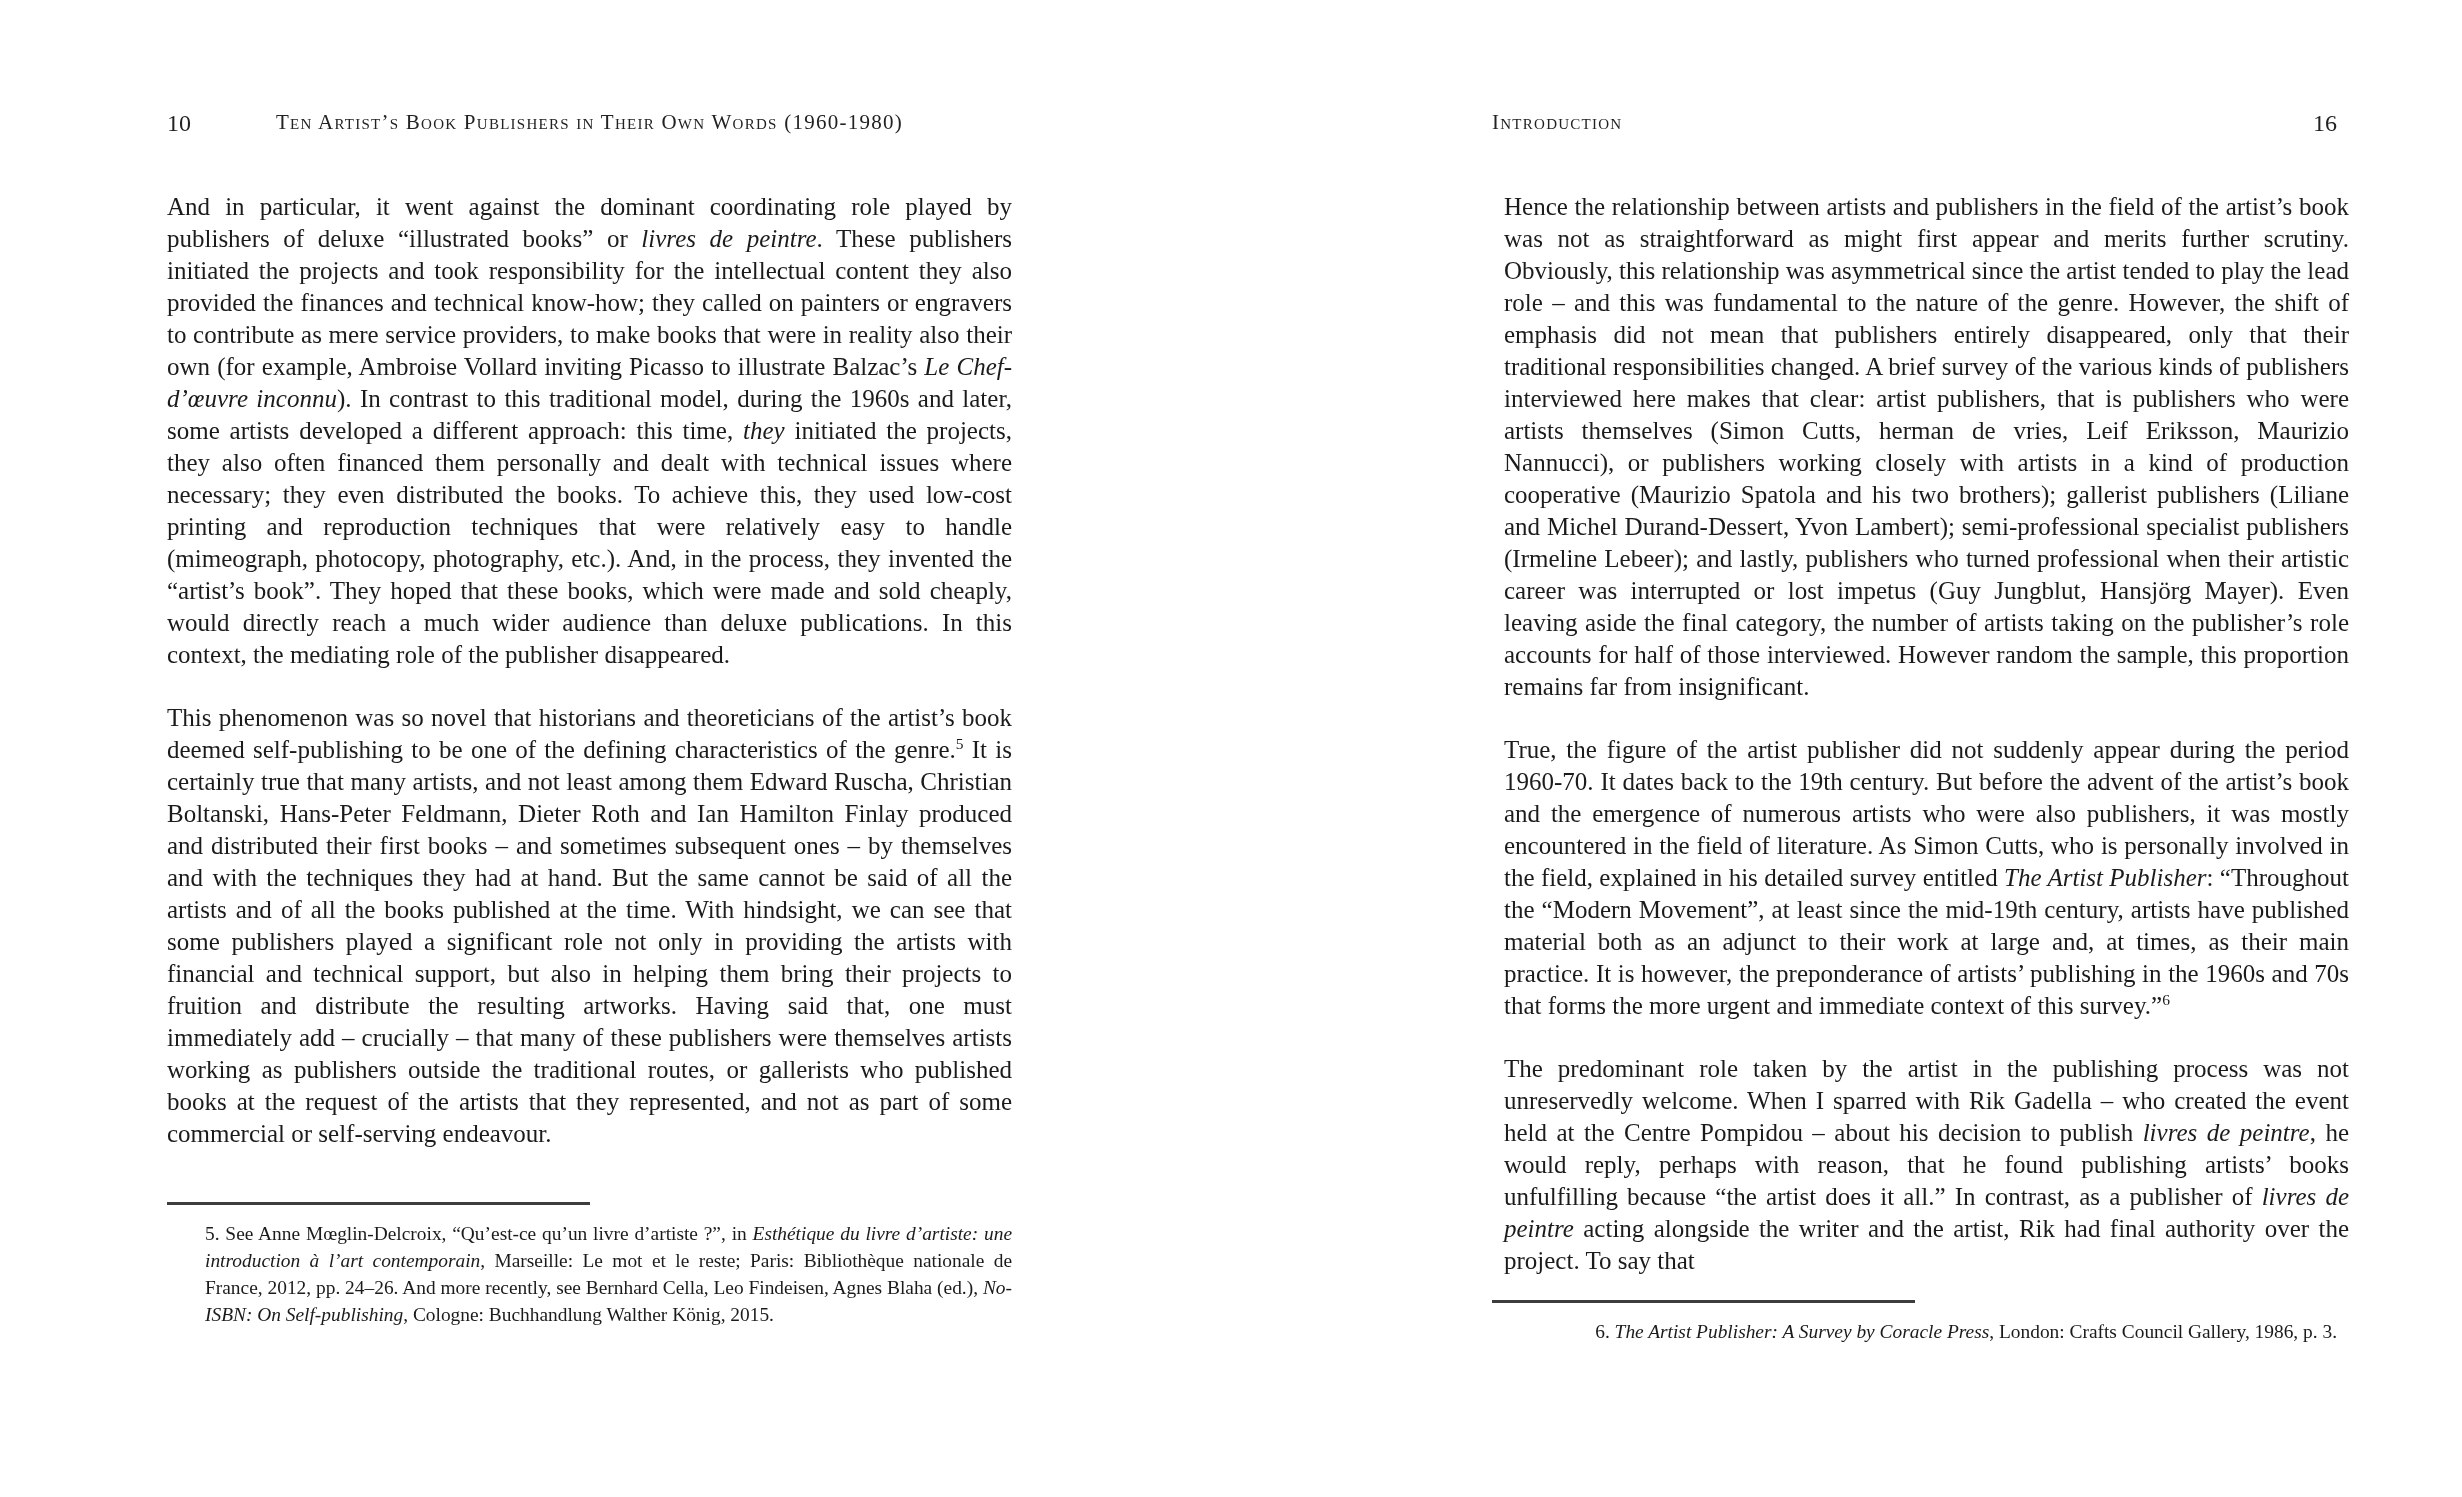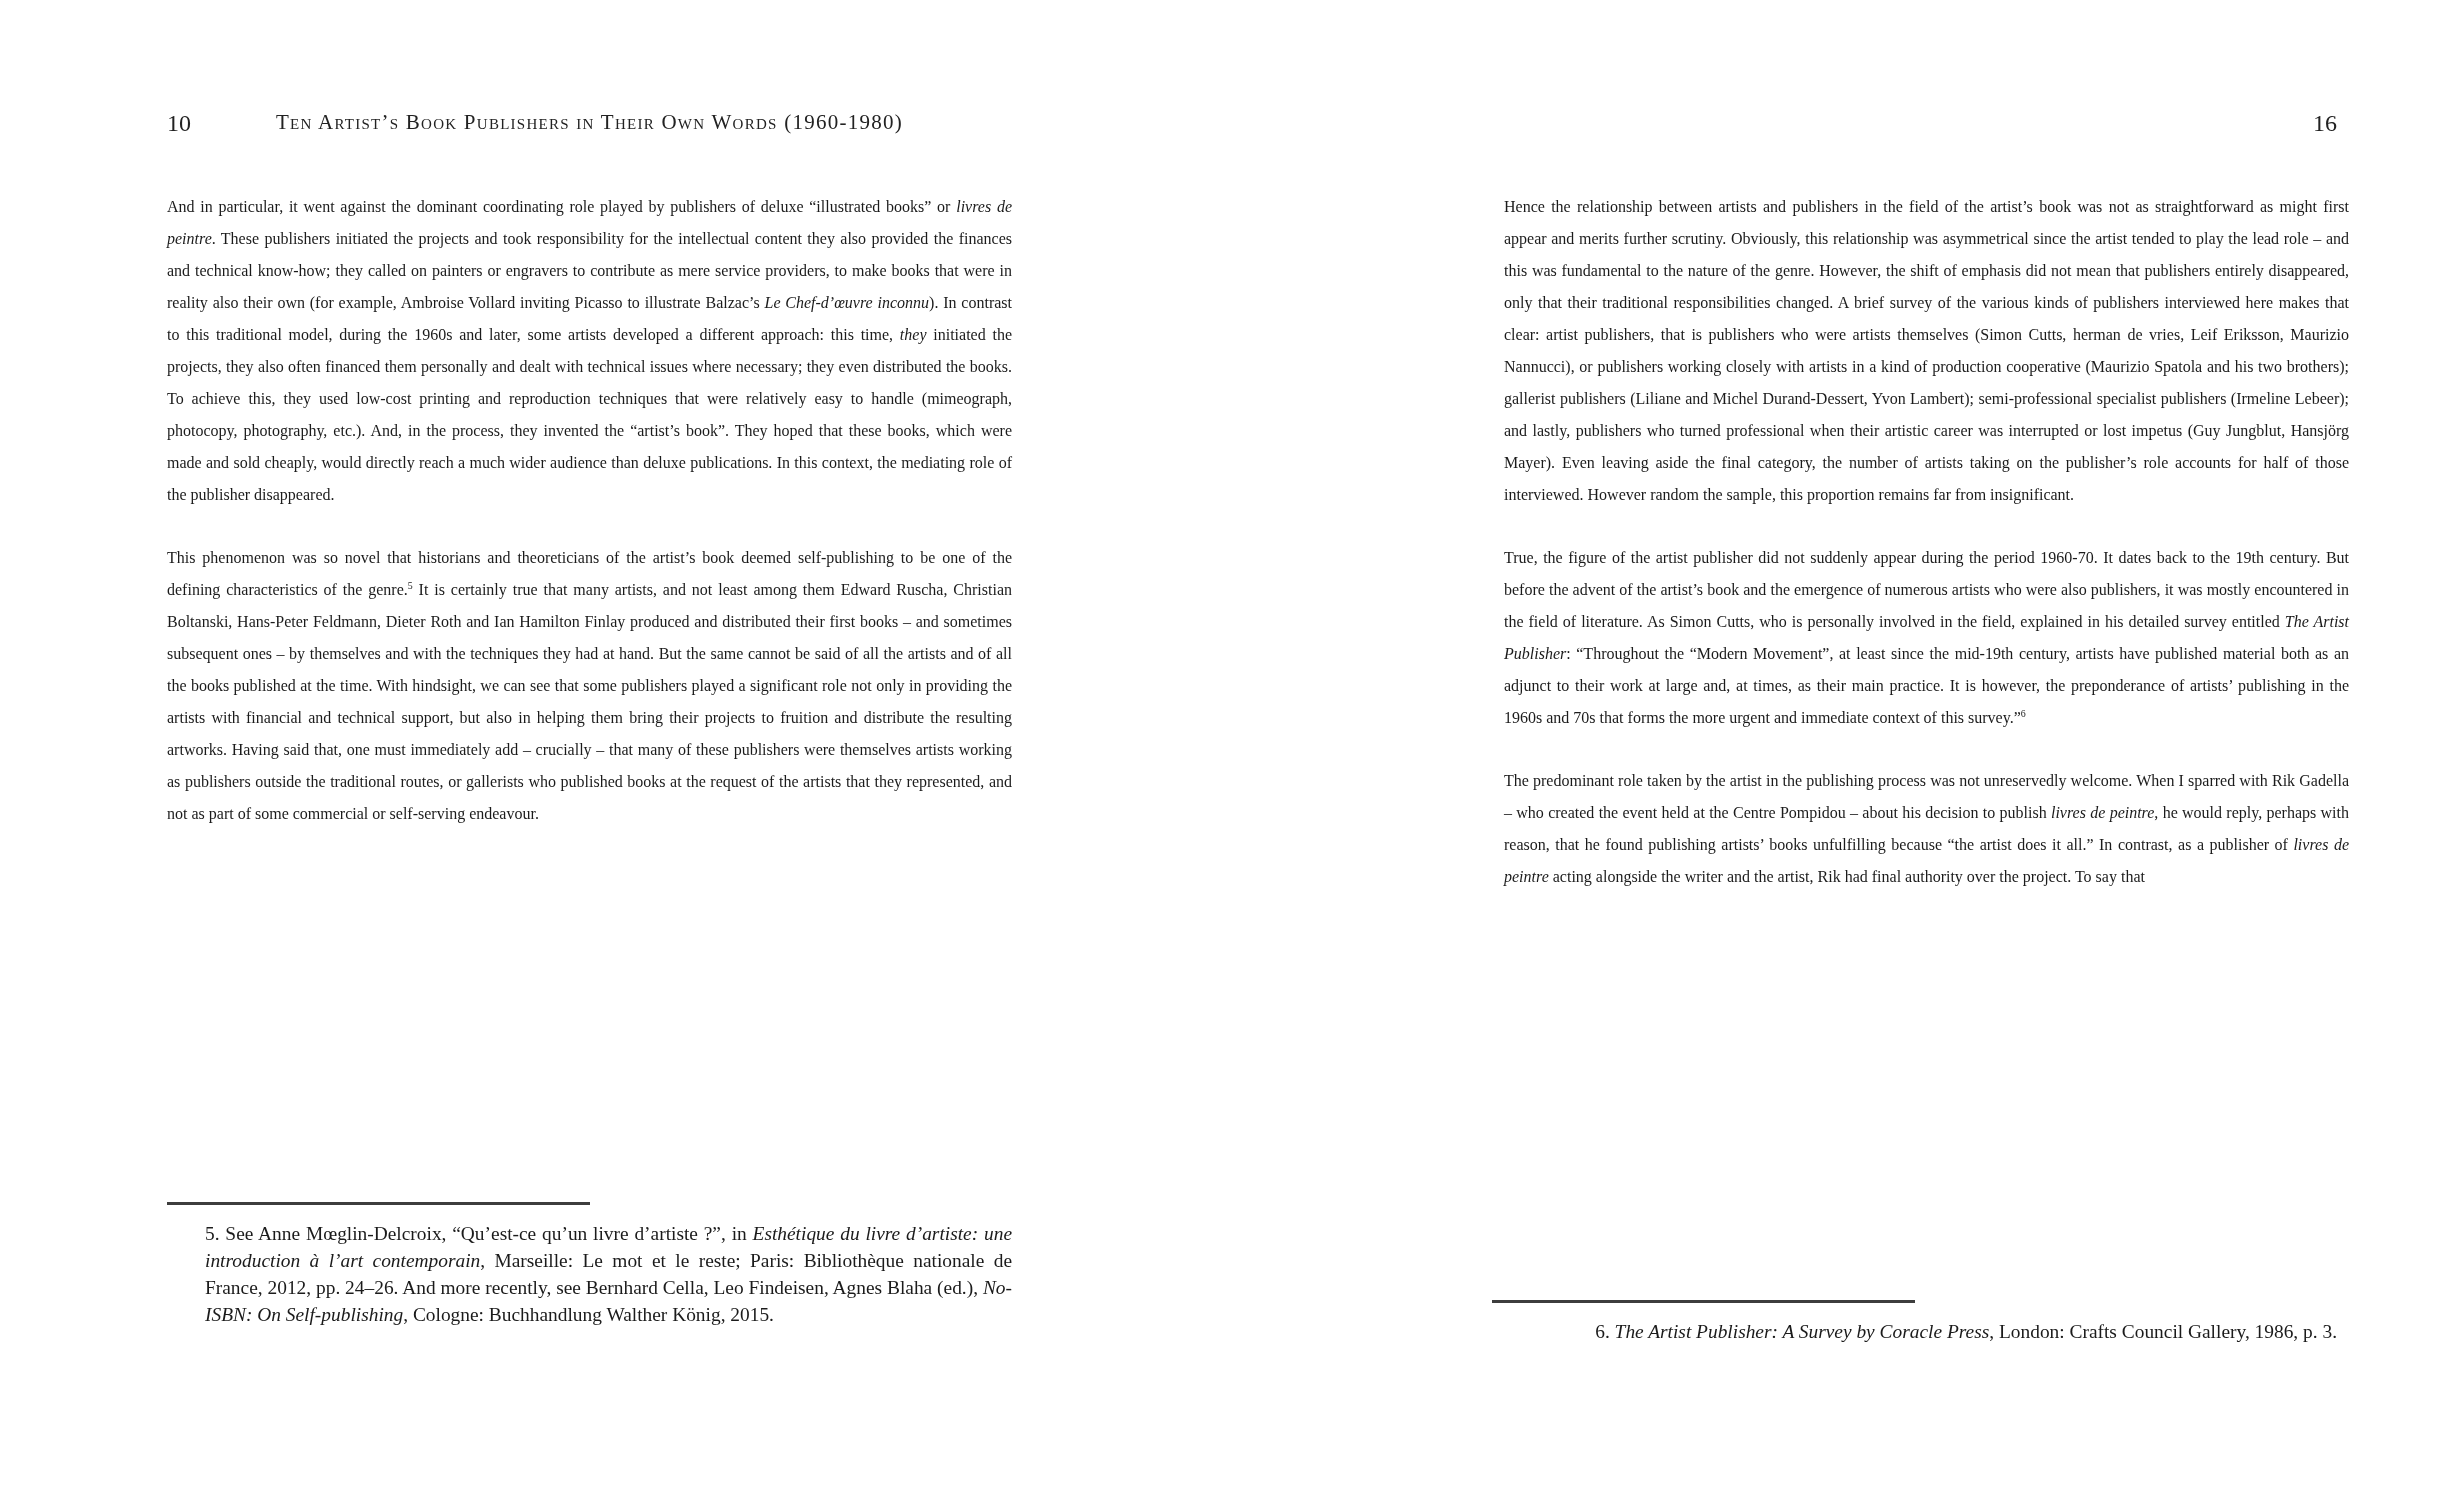--- a/index.html
+++ b/index.html
@@ -35,21 +35,21 @@
   }
   .page-left .running-head { text-align: center; }
   .page-right .running-head { text-align: left; }
 
   .text-col { position: absolute; top: 191px; width: 845px; }
   .page-left .text-col { left: 167px; }
   .page-right .text-col { left: 273px; }
 
   .body-para {
     margin: 0 0 31px 0;
-    font-size: 16px;
+    font-size: 25px;
     line-height: 32px;
     text-align: justify;
   }
   .body-para i { font-style: italic; }
   sup { font-size: 0.62em; vertical-align: super; line-height: 0; }
 
   .footnote-block { position: absolute; width: 845px; }
   .page-left .footnote-block { left: 167px; top: 1202px; }
   .page-right .footnote-block { left: 261px; top: 1300px; }
 
@@ -83,20 +83,21 @@
       <p class="body-para"><span>This phenomenon was so novel that historians and theoreticians of the artist’s book deemed self-publishing to be one of the defining characteristics of the genre.</span><sup>5</sup><span> It is certainly true that many artists, and not least among them Edward Ruscha, Christian Boltanski, Hans-Peter Feldmann, Dieter Roth and Ian Hamilton Finlay produced and distributed their first books – and sometimes subsequent ones – by themselves and with the techniques they had at hand. But the same cannot be said of all the artists and of all the books published at the time. With hindsight, we can see that some publishers played a significant role not only in providing the artists with financial and technical support, but also in helping them bring their projects to fruition and distribute the resulting artworks. Having said that, one must immediately add – crucially – that many of these publishers were themselves artists working as publishers outside the traditional routes, or gallerists who published books at the request of the artists that they represented, and not as part of some commercial or self-serving endeavour.</span></p>
     </div>
     <div class="footnote-block">
       <div class="footnote-rule"></div>
       <p class="footnote-text"><span>5. See Anne Mœglin-Delcroix, “Qu’est-ce qu’un livre d’artiste ?”, in </span><i>Esthétique du livre d’artiste: une introduction à l’art contemporain</i><span>, Marseille: Le mot et le reste; Paris: Bibliothèque nationale de France, 2012, pp. 24–26. And more recently, see Bernhard Cella, Leo Findeisen, Agnes Blaha (ed.), </span><i>No-ISBN: On Self-publishing</i><span>, Cologne: Buchhandlung Walther König, 2015.</span></p>
     </div>
   </section>
 
   <section class="page page-right">
     <header class="running-header">
+      <span class="running-head">Introduction</span>
       <span class="folio">16</span>
     </header>
     <div class="text-col">
       <p class="body-para"><span>Hence the relationship between artists and publishers in the field of the artist’s book was not as straightforward as might first appear and merits further scrutiny. Obviously, this relationship was asymmetrical since the artist tended to play the lead role – and this was fundamental to the nature of the genre. However, the shift of emphasis did not mean that publishers entirely disappeared, only that their traditional responsibilities changed. A brief survey of the various kinds of publishers interviewed here makes that clear: artist publishers, that is publishers who were artists themselves (Simon Cutts, herman de vries, Leif Eriksson, Maurizio Nannucci), or publishers working closely with artists in a kind of production cooperative (Maurizio Spatola and his two brothers); gallerist publishers (Liliane and Michel Durand-Dessert, Yvon Lambert); semi-professional specialist publishers (Irmeline Lebeer); and lastly, publishers who turned professional when their artistic career was interrupted or lost impetus (Guy Jungblut, Hansjörg Mayer). Even leaving aside the final category, the number of artists taking on the publisher’s role accounts for half of those interviewed. However random the sample, this proportion remains far from insignificant.</span></p>
       <p class="body-para"><span>True, the figure of the artist publisher did not suddenly appear during the period 1960-70. It dates back to the 19th century. But before the advent of the artist’s book and the emergence of numerous artists who were also publishers, it was mostly encountered in the field of literature. As Simon Cutts, who is personally involved in the field, explained in his detailed survey entitled </span><i>The Artist Publisher</i><span>: “Throughout the “Modern Movement”, at least since the mid-19th century, artists have published material both as an adjunct to their work at large and, at times, as their main practice. It is however, the preponderance of artists’ publishing in the 1960s and 70s that forms the more urgent and immediate context of this survey.”</span><sup>6</sup></p>
       <p class="body-para"><span>The predominant role taken by the artist in the publishing process was not unreservedly welcome. When I sparred with Rik Gadella – who created the event held at the Centre Pompidou – about his decision to publish </span><i>livres de peintre</i><span>, he would reply, perhaps with reason, that he found publishing artists’ books unfulfilling because “the artist does it all.” In contrast, as a publisher of </span><i>livres de peintre</i><span> acting alongside the writer and the artist, Rik had final authority over the project. To say that</span></p>
     </div>
     <div class="footnote-block">
       <div class="footnote-rule"></div>
       <p class="footnote-text"><span>6. </span><i>The Artist Publisher: A Survey by Coracle Press</i><span>, London: Crafts Council Gallery, 1986, p. 3.</span></p>

